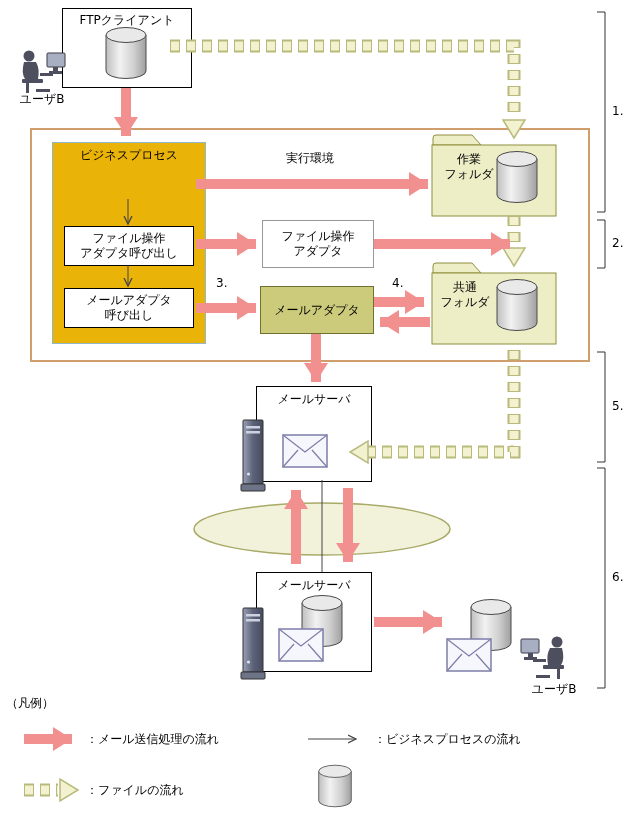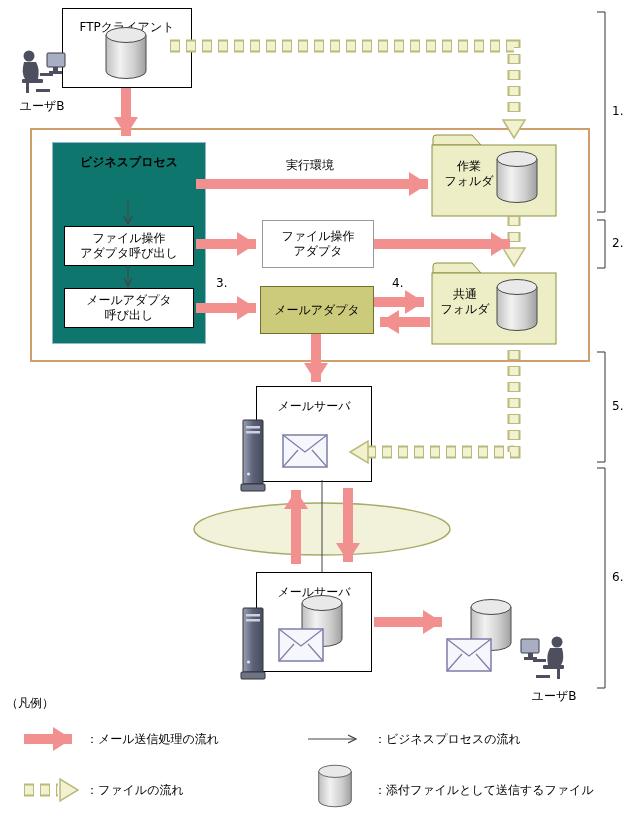--- a/index.html
+++ b/index.html
@@ -2,22 +2,22 @@
 <html><head>
 <meta charset="utf-8">
 <style>
   html,body{margin:0;padding:0;background:#fff;}
   .canvas{position:relative;width:639px;height:829px;background:#fff;
           font-family:"DejaVu Sans","Liberation Sans",sans-serif;font-size:12px;color:#000;overflow:hidden;}
   .abs{position:absolute;}
   .box{position:absolute;border:1px solid #000;background:#fff;}
   .cell{display:flex;align-items:center;justify-content:center;text-align:center;white-space:pre-line;line-height:1.25;}
   .lbl{position:absolute;white-space:pre-line;line-height:1.25;}
-  .ctr{text-align:center;margin-top:7px;}
-  .bp{background:#0f766e;border:1px solid #8fb8cc;font-weight:bold;}
+  .ctr{text-align:center;}
+  .bp{background:#eab308;border:1px solid #8fb8cc;}
   .adapter-file{border:1px solid #999;}
   .adapter-mail{background:#cbcb7b;border:1px solid #70702f;}
   .exec{border:2px solid #cf9e6c;}
   .mirror{transform:scaleX(-1);}
   svg{display:block;}
 </style>
 </head>
 <body>
 
 <div class="canvas">
@@ -160,21 +160,20 @@
   <div class="lbl" style="left:612px;top:399px;width:26px">5.</div>
   <div class="lbl" style="left:612px;top:570px;width:26px">6.</div>
 
   <div class="lbl" style="left:6px;top:696px">（凡例）</div>
   <div class="lbl" style="left:86px;top:732px">：メール送信処理の流れ</div>
   <div class="lbl" style="left:374px;top:732px">：ビジネスプロセスの流れ</div>
   <div class="lbl" style="left:86px;top:783px">：ファイルの流れ</div>
   <svg class="abs" style="left:317px;top:764px" width="36" height="44">
       <use href="#sym-cyl"></use>
     </svg>
-  <div class="lbl" style="left:374px;top:783px">：添付ファイルとして送信するファイル</div>
 
   <svg class="abs" style="left:0;top:0;pointer-events:none" width="639" height="829">
     <defs>
       <marker id="ph" markerUnits="strokeWidth" markerWidth="2" markerHeight="2.4" refX="1.9" refY="1.2" orient="auto">
         <path d="M0,0 L1.9,1.2 L0,2.4 Z" fill="#f29090"></path>
       </marker>
       <marker id="vh" markerUnits="userSpaceOnUse" markerWidth="10" markerHeight="10" refX="8" refY="5" orient="auto">
         <path d="M0,1 L8,5 L0,9" fill="none" stroke="#444" stroke-width="1.3"></path>
       </marker>
     </defs>

